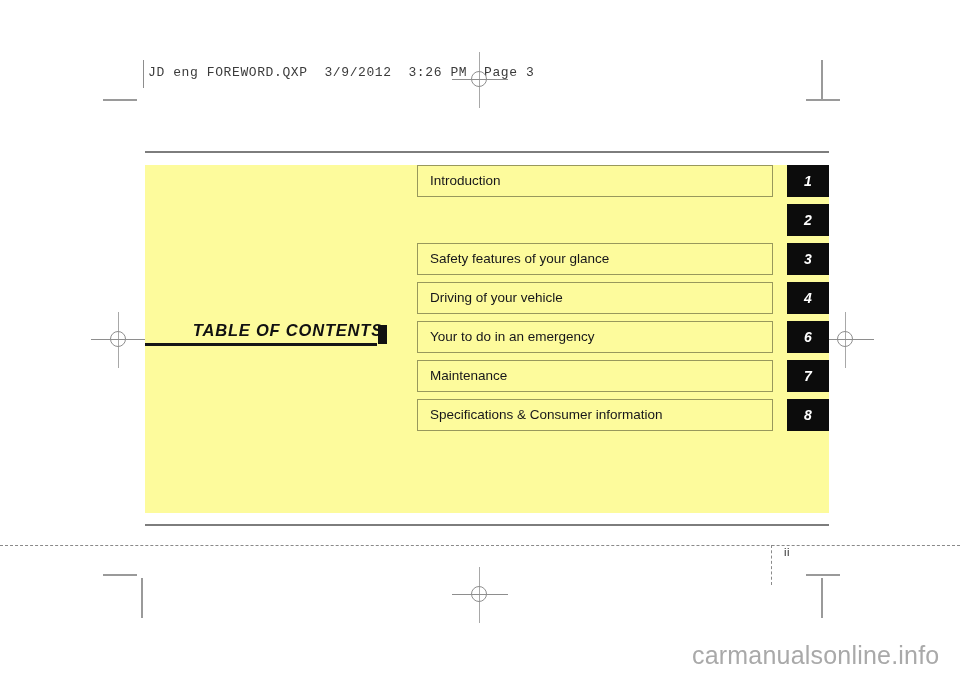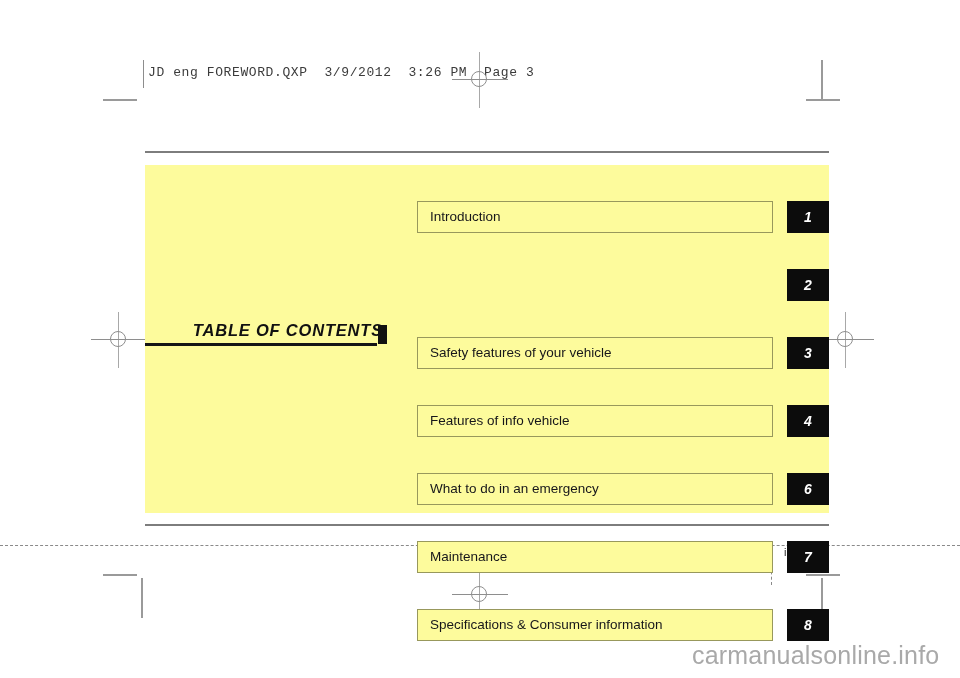--- a/index.html
+++ b/index.html
@@ -156,21 +156,20 @@
   #toc-list {
     position: absolute;
     left: 272px;
     top: 0px;
     width: 412px;
   }
   .toc-row {
     position: relative;
     height: 32px;
     margin-bottom: 7px;
-    margin-top: 36px;
   }
   .toc-row:last-child { margin-bottom: 0; }
 
   .toc-item {
     position: absolute;
     left: 0;
     top: 0;
     width: 356px;
     height: 32px;
     box-sizing: border-box;
@@ -284,40 +283,40 @@
     </div>
 
     <div class="toc-row">
       <div class="toc-tab">
         <span class="toc-tab-number">2</span>
       </div>
     </div>
 
     <div class="toc-row">
       <div class="toc-item">
-        <span class="toc-item-label">Safety features of your vehicle</span>
+        <span class="toc-item-label">Safety features of your glance</span>
       </div>
       <div class="toc-tab">
         <span class="toc-tab-number">3</span>
       </div>
     </div>
 
     <div class="toc-row">
       <div class="toc-item">
-        <span class="toc-item-label">Features of info vehicle</span>
+        <span class="toc-item-label">Driving of your vehicle</span>
       </div>
       <div class="toc-tab">
         <span class="toc-tab-number">4</span>
       </div>
     </div>
 
 
     <div class="toc-row">
       <div class="toc-item">
-        <span class="toc-item-label">What to do in an emergency</span>
+        <span class="toc-item-label">Your to do in an emergency</span>
       </div>
       <div class="toc-tab">
         <span class="toc-tab-number">6</span>
       </div>
     </div>
 
     <div class="toc-row">
       <div class="toc-item">
         <span class="toc-item-label">Maintenance</span>
       </div>

